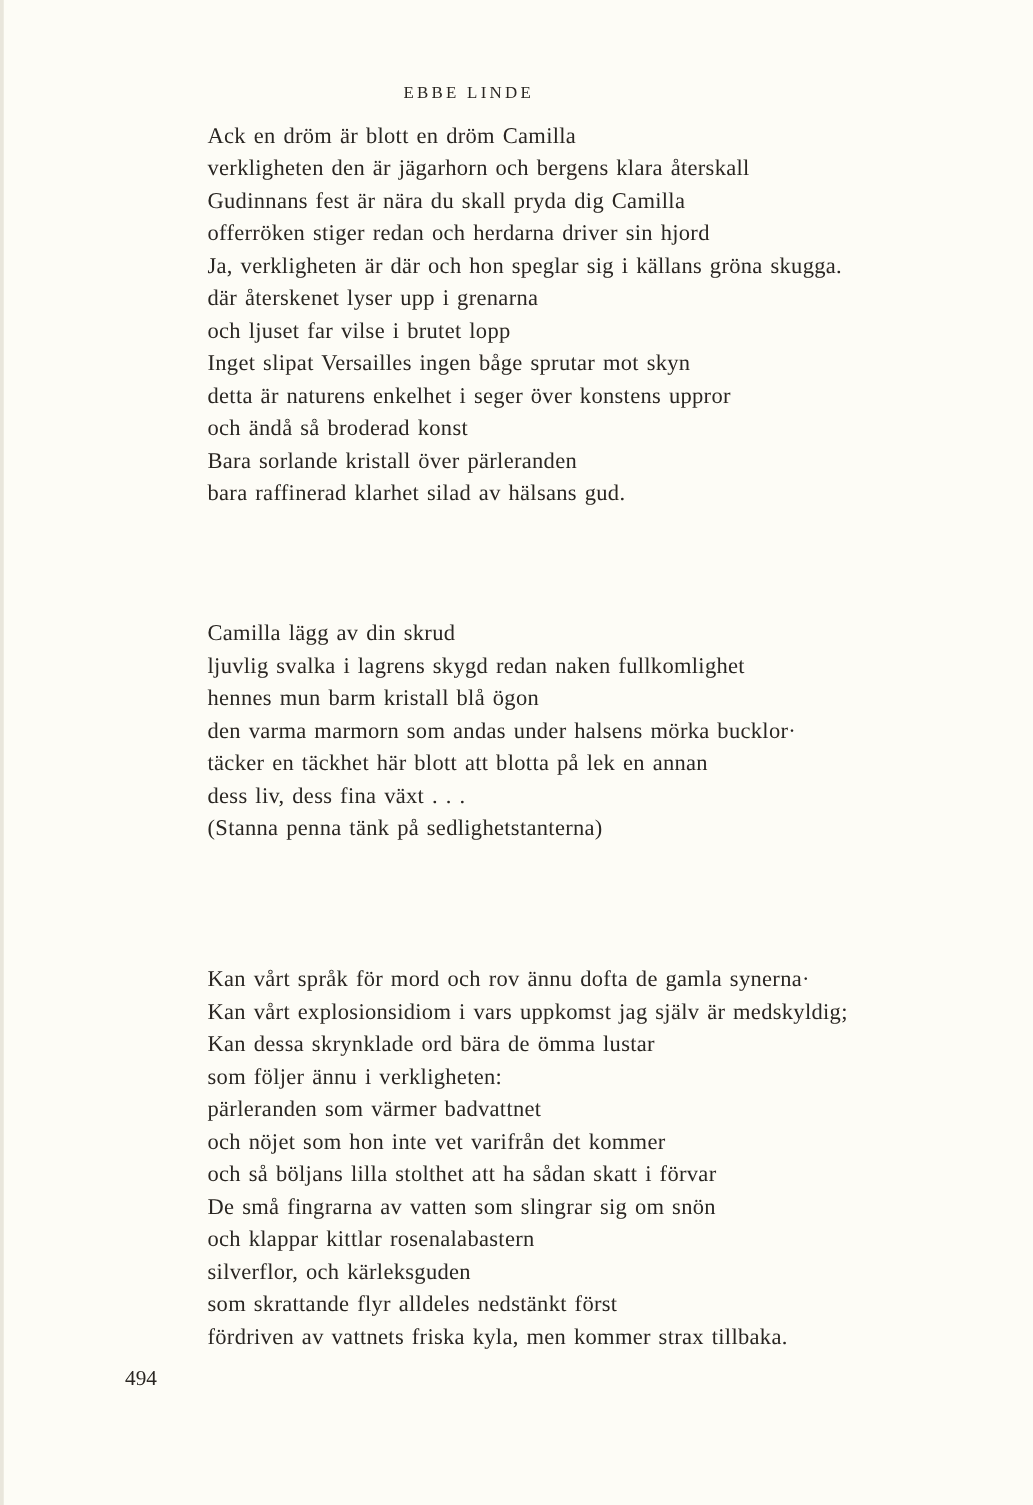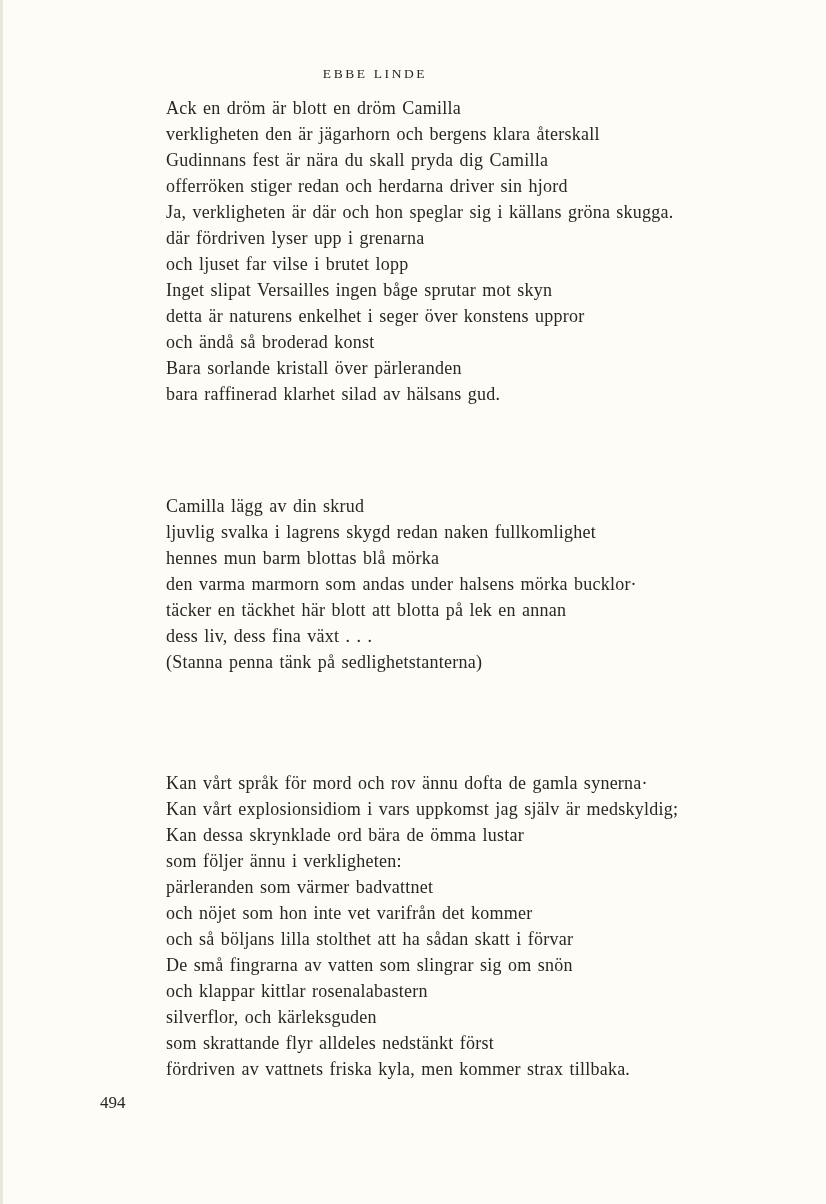--- a/index.html
+++ b/index.html
@@ -63,33 +63,33 @@
 <div class="left-edge"></div>
 
 <div class="running-head">EBBE LINDE</div>
 
 <ul class="stanza" id="stanza-1">
   <li>Ack en dröm är blott en dröm Camilla</li>
   <li>verkligheten den är jägarhorn och bergens klara återskall</li>
   <li>Gudinnans fest är nära du skall pryda dig Camilla</li>
   <li>offerröken stiger redan och herdarna driver sin hjord</li>
   <li>Ja, verkligheten är där och hon speglar sig i källans gröna skugga.</li>
-  <li>där fördriven lyser upp i grenarna</li>
+  <li>där återskenet lyser upp i grenarna</li>
   <li>och ljuset far vilse i brutet lopp</li>
   <li>Inget slipat Versailles ingen båge sprutar mot skyn</li>
   <li>detta är naturens enkelhet i seger över konstens uppror</li>
   <li>och ändå så broderad konst</li>
   <li>Bara sorlande kristall över pärleranden</li>
   <li>bara raffinerad klarhet silad av hälsans gud.</li>
 </ul>
 
 <ul class="stanza" id="stanza-2">
   <li>Camilla lägg av din skrud</li>
   <li>ljuvlig svalka i lagrens skygd redan naken fullkomlighet</li>
-  <li>hennes mun barm blottas blå mörka</li>
+  <li>hennes mun barm kristall blå ögon</li>
   <li>den varma marmorn som andas under halsens mörka bucklor·</li>
   <li>täcker en täckhet här blott att blotta på lek en annan</li>
   <li>dess liv, dess fina växt . . .</li>
   <li>(Stanna penna tänk på sedlighetstanterna)</li>
 </ul>
 
 <ul class="stanza" id="stanza-3">
   <li>Kan vårt språk för mord och rov ännu dofta de gamla synerna·</li>
   <li>Kan vårt explosionsidiom i vars uppkomst jag själv är medskyldig;</li>
   <li>Kan dessa skrynklade ord bära de ömma lustar</li>

